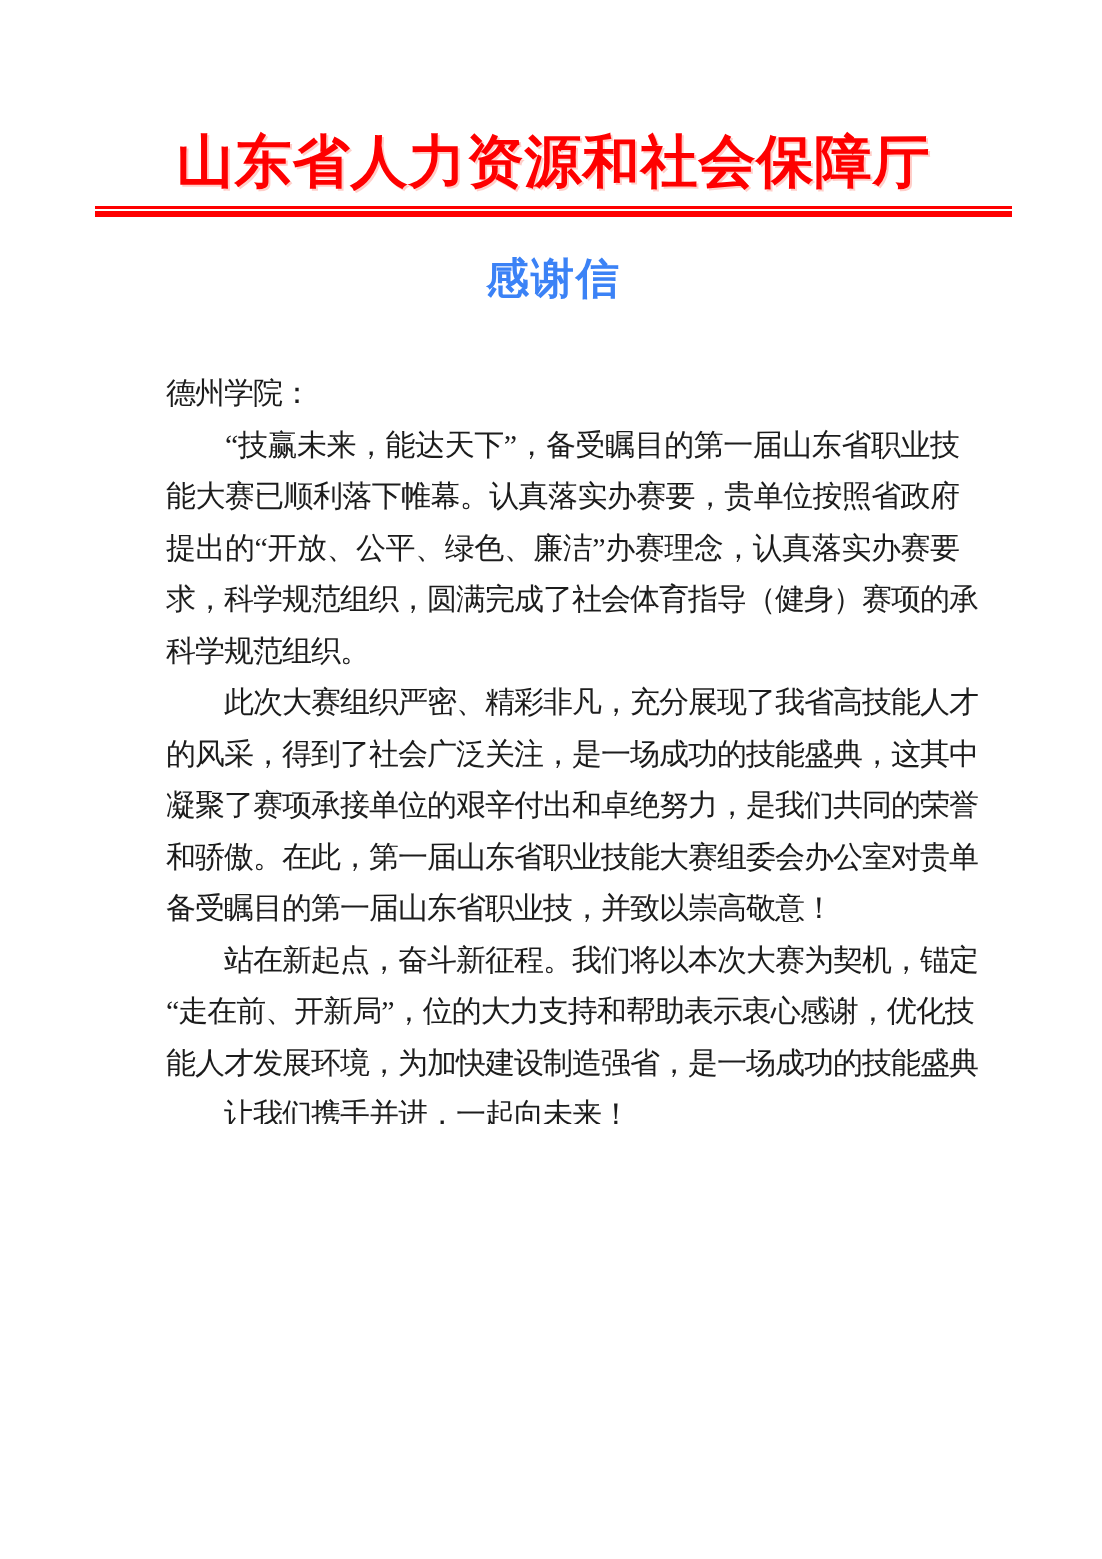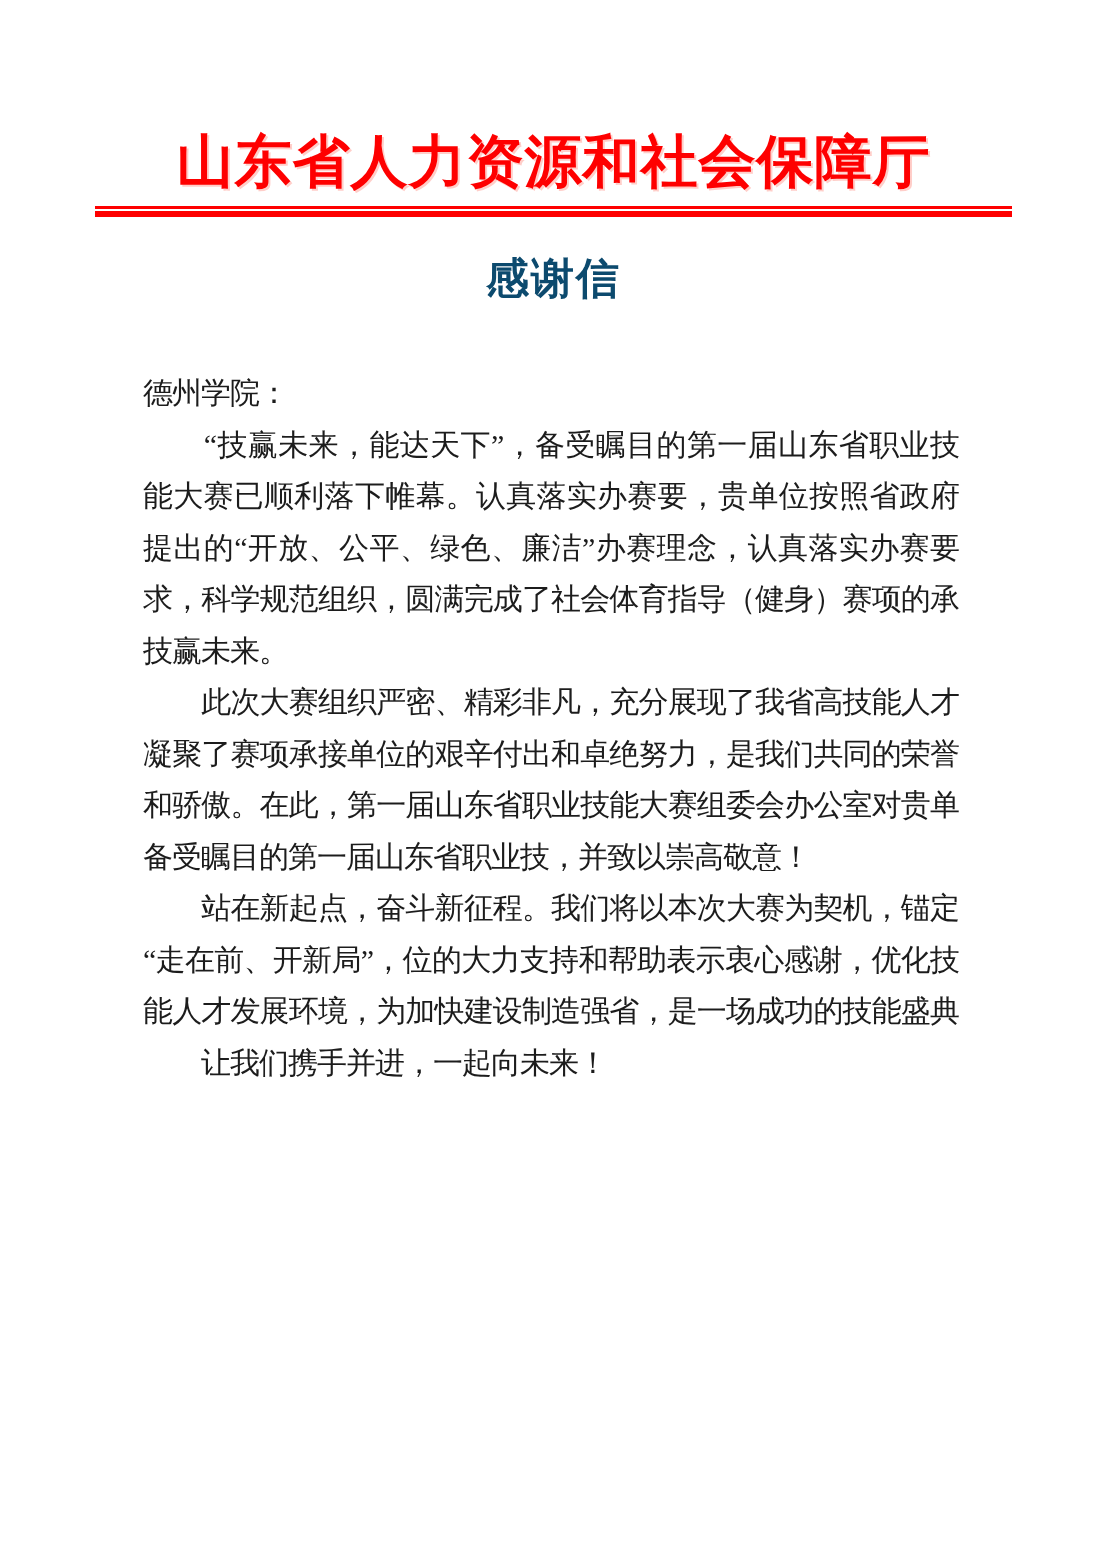--- a/index.html
+++ b/index.html
@@ -21,32 +21,33 @@
   .rule{position:absolute;left:95px;width:917px;font-size:0;line-height:0;}
   .rule-header{top:206px;}
   .rule-footer{top:1408px;}
   .rule .thin{height:3px;background:#fe0000;}
   .rule .gap{height:2px;background:transparent;}
   .rule .thick{height:6px;background:#fe0000;}
   
   .doc-title{
     position:absolute;left:95px;top:250px;width:917px;
     text-align:center;
-    font-size:43px;font-weight:bold;color:#0c4a6e;
+    font-size:43px;font-weight:bold;color:#3b82f6;
     letter-spacing:2px;
   }
   
   .body-text{
     position:absolute;left:143px;top:367px;width:816px;
     font-size:30px;color:#1c1c1c;letter-spacing:-1px;
   }
   .line{
     height:51.5px;line-height:51.5px;
     white-space:nowrap;overflow:visible;
     text-align:left;
+    margin-left:23px;
   }
   .line.fill{
     text-align:justify;
     text-align-last:justify;
   }
   
   .sig{
     position:absolute;left:377px;width:544px;height:52px;line-height:52px;
     text-align:center;font-size:38px;color:#1c1c1c;white-space:nowrap;
   }
@@ -77,22 +78,23 @@
   </div>
 
   <div class="doc-title">感谢信</div>
 
   <div class="body-text">
     <div class="line">德州学院：</div>
     <div class="line fill">　　“技赢未来，能达天下”，备受瞩目的第一届山东省职业技</div>
     <div class="line fill">能大赛已顺利落下帷幕。认真落实办赛要，贵单位按照省政府</div>
     <div class="line fill">提出的“开放、公平、绿色、廉洁”办赛理念，认真落实办赛要</div>
     <div class="line fill">求，科学规范组织，圆满完成了社会体育指导（健身）赛项的承</div>
-    <div class="line">技赢未来。</div>
+    <div class="line">科学规范组织。</div>
     <div class="line fill">　　此次大赛组织严密、精彩非凡，充分展现了我省高技能人才</div>
+    <div class="line fill">的风采，得到了社会广泛关注，是一场成功的技能盛典，这其中</div>
     <div class="line fill">凝聚了赛项承接单位的艰辛付出和卓绝努力，是我们共同的荣誉</div>
     <div class="line fill">和骄傲。在此，第一届山东省职业技能大赛组委会办公室对贵单</div>
     <div class="line">备受瞩目的第一届山东省职业技，并致以崇高敬意！</div>
     <div class="line fill">　　站在新起点，奋斗新征程。我们将以本次大赛为契机，锚定</div>
     <div class="line fill">“走在前、开新局”，位的大力支持和帮助表示衷心感谢，优化技</div>
     <div class="line fill">能人才发展环境，为加快建设制造强省，是一场成功的技能盛典</div>
     <div class="line">　　让我们携手并进，一起向未来！</div>
   </div>
 
   <div class="sig sig-org">第一届山东省职业技能大赛组委会办公室</div>

